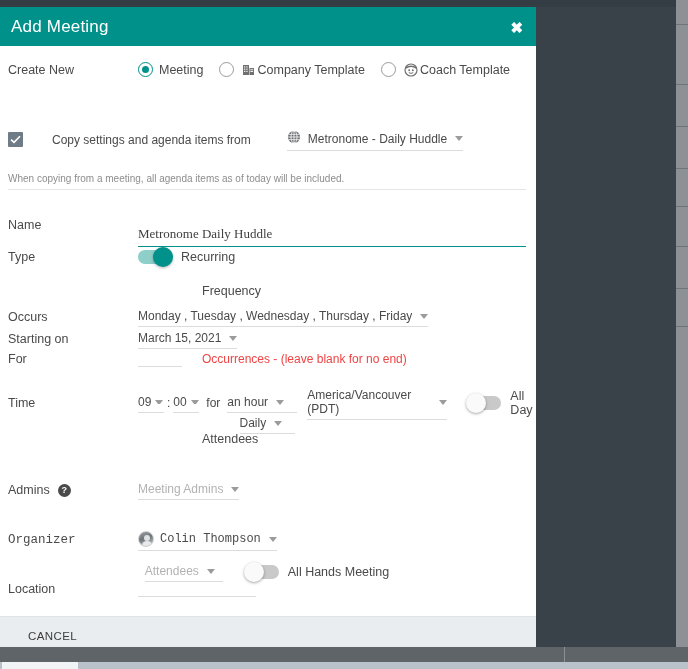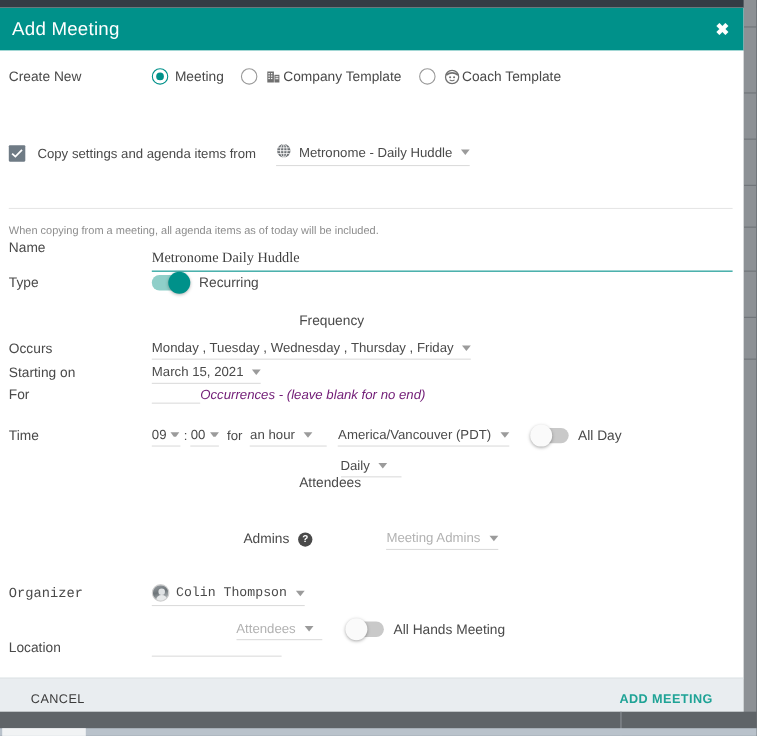--- a/index.html
+++ b/index.html
@@ -37,21 +37,21 @@
     position: absolute; left: 0; bottom: 0; width: 688px; height: 7px;
     background: #b9c2cb;
   }
   .backdrop-bottom .tabstrip .tab1 {
     position: absolute; left: 2px; top: 0; width: 76px; height: 7px; background: #f1f3f4;
   }
 
   
   .dialog {
     position: absolute; left: 0; top: 7px;
-    width: 676px; height: 648px;
+    width: 536px; height: 648px;
     background: #ffffff;
     overflow: hidden;
   }
   .dialog-header {
     height: 39px;
     background: #00918a;
     display: flex; align-items: center;
     padding: 0 14px 0 11px;
     position: relative;
   }
@@ -142,29 +142,29 @@
     position: absolute; top: -3px; left: -1px;
     width: 20px; height: 20px; border-radius: 50%;
     background: #fafafa; box-shadow: 0 1px 3px rgba(0,0,0,.35);
   }
   .toggle.on { background: #8fcfc9; }
   .toggle.on .knob { left: 15px; background: #00918a; box-shadow: 0 1px 3px rgba(0,0,0,.3); }
   .toggle-label { font-size: 12.5px; color: #4a4a4a; margin-left: 9px; }
 
   .helper-text {
     position: absolute; left: 8px; top: 127px;
-    font-size: 10px; color: #8d8d8d; margin-top: 32px;
+    font-size: 10px; color: #8d8d8d;
   }
   .divider {
     position: absolute; left: 8px; right: 10px; top: 143px;
     border-top: 1px solid #e6e6e6;
   }
 
   .inline-text { font-size: 12px; color: #4a4a4a; }
-  .occ-hint { font-size: 12px; color: #701a75; margin-left: 0; font-style: italic; }
+  .occ-hint { font-size: 12px; color: #ef4444; margin-left: 20px; }
 
   .help-icon {
     width: 13px; height: 13px; border-radius: 50%;
     background: #4a4a4a; color: #fff; font-size: 9px; font-weight: bold;
     display: inline-flex; align-items: center; justify-content: center;
     margin-left: 8px; cursor: pointer;
   }
 
   .avatar {
     width: 16px; height: 16px; border-radius: 50%;
@@ -269,21 +269,21 @@
                 <circle cx="8.8" cy="7.2" r="0.95" fill="#707070"></circle>
                 <path d="M4.8 9.6 Q7 11.2 9.2 9.6" fill="none" stroke="#707070" stroke-width="1"></path>
               </svg>
             </span>
             <span class="radio-label" style="margin-left:2px">Coach Template</span>
           </div>
 
         </div>
       </div>
 
-      <div class="row" style="top:82px;">
+      <div class="row" style="top:82px;gap:18px;">
         <div class="checkbox">
           <svg width="11" height="9" viewBox="0 0 11 9">
               <path d="M1 4.6 L4 7.4 L10 1.2" fill="none" stroke="#ffffff" stroke-width="1.6"></path>
             </svg>
         </div>
         <span class="inline-text" style="margin-left:11px">Copy settings and agenda items from</span>
         <div class="uline" style="margin-left:18px; min-width:150px">
           <span class="globe-icon">
             <svg width="14" height="14" viewBox="0 0 14 14">
               <circle cx="7" cy="7" r="6.1" fill="#6e7276"></circle>
@@ -384,21 +384,21 @@
             <span>Attendees</span>
             <span class="caret"></span>
           </div>
           <div class="toggle" style="margin-left:22px">
               <span class="knob"></span>
             </div>
           <span class="toggle-label">All Hands Meeting</span>
         </div>
       </div>
 
-      <div class="row" style="top:434px;justify-content:center;">
+      <div class="row" style="top:434px;">
         <div class="label" style="display:flex;align-items:center">
           <span>Admins</span>
           <span class="help-icon">?</span>
         </div>
         <div class="uline ph" style="min-width:95px">
           <span>Meeting Admins</span>
           <span class="caret"></span>
         </div>
       </div>
 

